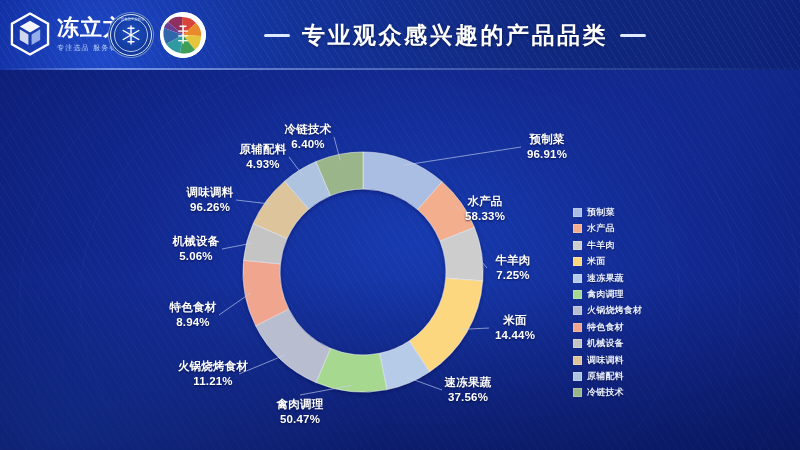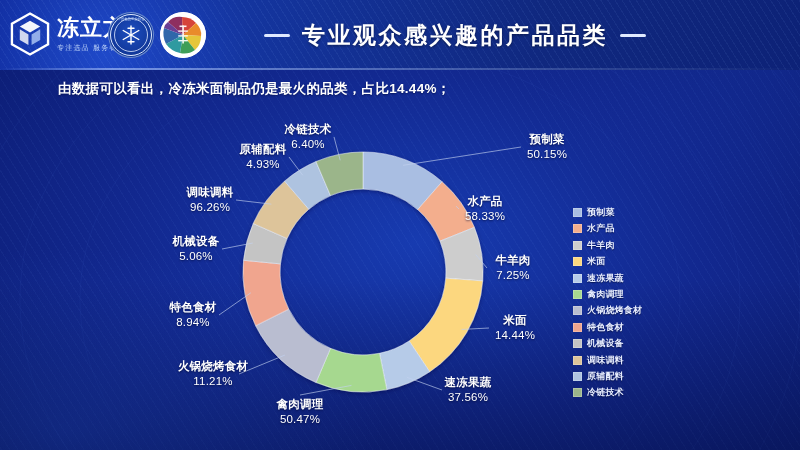--- a/index.html
+++ b/index.html
@@ -93,21 +93,21 @@
 
   
   .chart-area{position:absolute;left:120px;top:118px;width:460px;height:320px;}
   .chart-svg{position:absolute;left:0;top:0;}
 
   .label{
     position:absolute;color:#ffffff;text-align:center;line-height:15px;
     font-size:11.5px;font-weight:700;letter-spacing:.2px;white-space:nowrap;
     text-shadow:0 1px 2px rgba(2,10,55,.75);
   }
-  .label .pct{font-weight:400;}
+  .label .pct{font-weight:700;}
 
   
   .legend{
     position:absolute;left:573px;top:206px;
     display:flex;flex-direction:column;gap:3.4px;
   }
   .legend-item{display:flex;align-items:center;gap:5px;}
   .legend-sw{width:7px;height:7px;flex:none;border:.5px solid rgba(255,255,255,.22);}
   .legend-label{
     font-size:9px;color:#e8eeff;font-weight:700;letter-spacing:.2px;white-space:nowrap;
@@ -192,21 +192,20 @@
     <div class="title-wrap">
       <span class="title-dash"></span>
       <span class="title-text">专业观众感兴趣的产品品类</span>
       <span class="title-dash"></span>
     </div>
 
     <div class="header-rule"></div>
   </div>
 
   <div class="desc">
-    <div>由数据可以看出，冷冻米面制品仍是最火的品类，占比14.44%；</div>
   </div>
 
   <div class="chart-area">
     <svg class="chart-svg" width="460" height="320" viewBox="0 0 460 320">
       <defs>
         <filter id="segShadow" x="-25%" y="-25%" width="150%" height="150%">
           <feDropShadow dx="0" dy="1.5" stdDeviation="2" flood-color="#05103f" flood-opacity="0.45"></feDropShadow>
         </filter>
       </defs>
       <g id="donut-segments" filter="url(#segShadow)">
@@ -234,21 +233,21 @@
           <line x1="130.90" y1="174.75" x2="99" y2="197" stroke="#c3d2f0" stroke-width="0.8" stroke-opacity="0.8"></line>
           <line x1="132.74" y1="125.04" x2="102" y2="131" stroke="#c3d2f0" stroke-width="0.8" stroke-opacity="0.8"></line>
           <line x1="151.38" y1="86.16" x2="116" y2="82" stroke="#c3d2f0" stroke-width="0.8" stroke-opacity="0.8"></line>
           <line x1="182.73" y1="57.24" x2="169" y2="39" stroke="#c3d2f0" stroke-width="0.8" stroke-opacity="0.8"></line>
           <line x1="220.23" y1="42.30" x2="214" y2="19" stroke="#c3d2f0" stroke-width="0.8" stroke-opacity="0.8"></line>
         </g>
     </svg>
     <div id="donut-labels">
         <div class="label" style="left: 382px; top: 14px; width: 90px;">
           <div>预制菜</div>
-          <div class="pct">50.15%</div>
+          <div class="pct">96.91%</div>
         </div>
         <div class="label" style="left: 320px; top: 76px; width: 90px;">
           <div>水产品</div>
           <div class="pct">58.33%</div>
         </div>
         <div class="label" style="left: 348px; top: 135px; width: 90px;">
           <div>牛羊肉</div>
           <div class="pct">7.25%</div>
         </div>
         <div class="label" style="left: 350px; top: 195px; width: 90px;">

